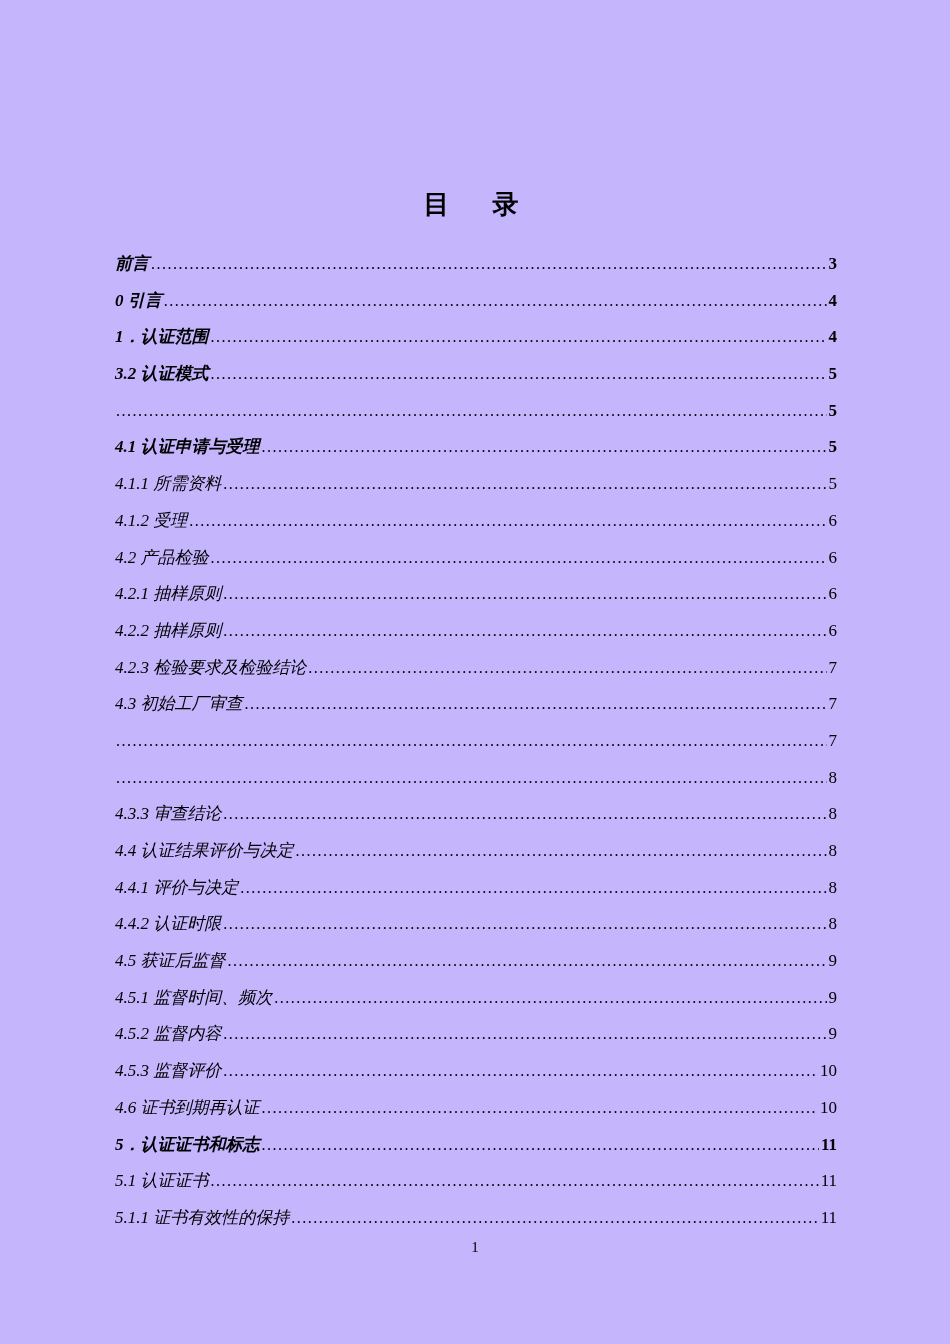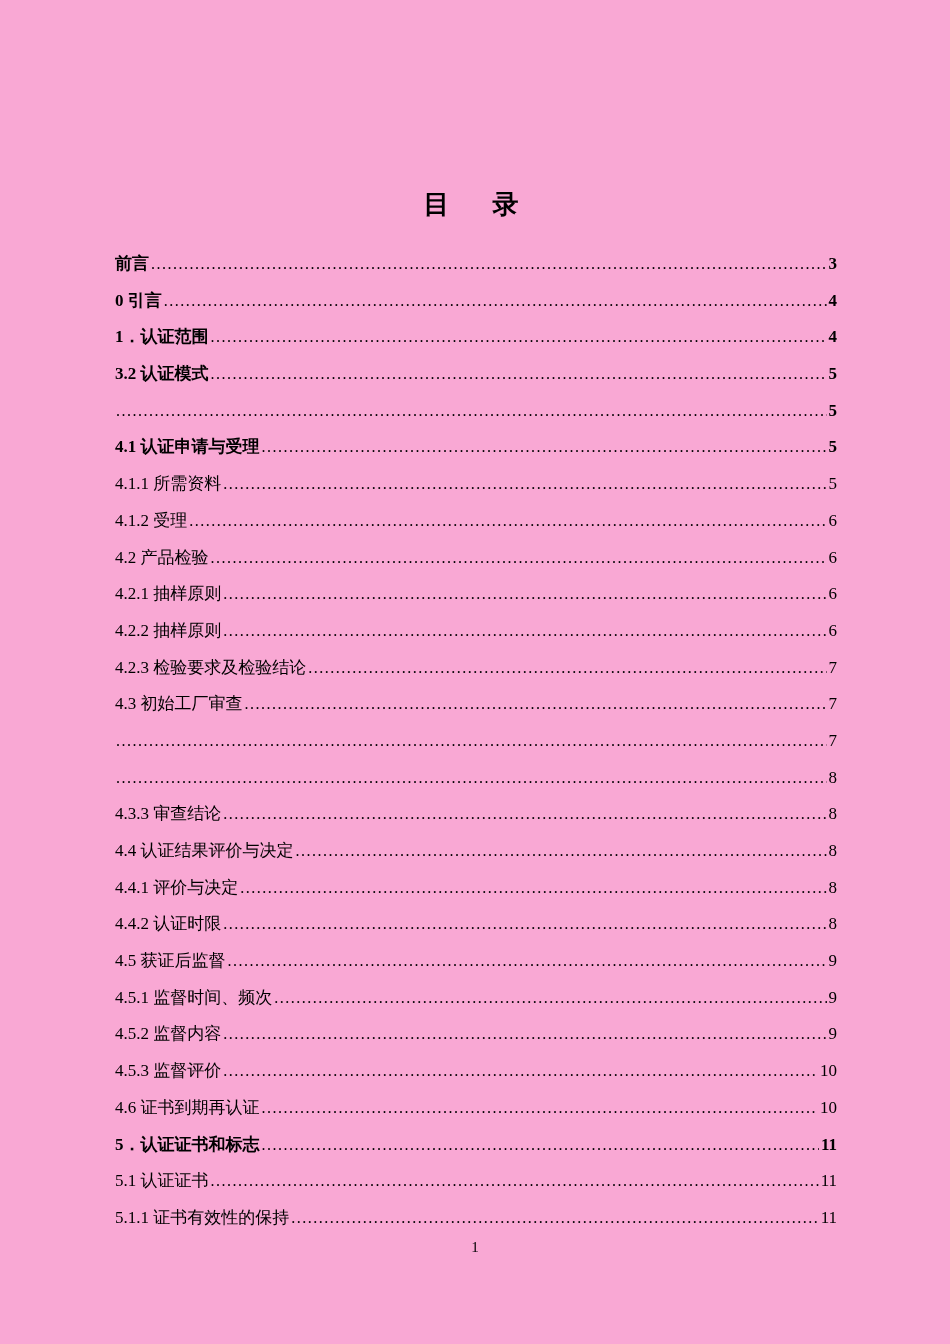--- a/index.html
+++ b/index.html
@@ -6,21 +6,21 @@
   html, body {
     margin: 0;
     padding: 0;
     background: #ffffff;
   }
   .doc-page {
     position: relative;
     width: 950px;
     height: 1344px;
     margin: 0 auto;
-    background: #f9a8d4;
+    background: #c4b5fd;
     font-family: "Liberation Serif", "DejaVu Serif", serif;
     color: #000000;
     overflow: hidden;
   }
   .doc-content {
     position: absolute;
     top: 190px;
     left: 115px;
     width: 722px;
   }
@@ -42,20 +42,21 @@
     font-size: 17px;
     white-space: nowrap;
   }
   .toc-row.bold .toc-label,
   .toc-row.bold .toc-page {
     font-weight: bold;
   }
   .toc-label {
     flex: 0 0 auto;
     padding-right: 1px;
+    font-style: italic;
   }
   .toc-leader {
     flex: 1 1 auto;
     overflow: hidden;
     white-space: nowrap;
     min-width: 12px;
     margin: 0 1px;
     font-weight: normal;
     letter-spacing: 1.5px;
     font-size: 16px;

